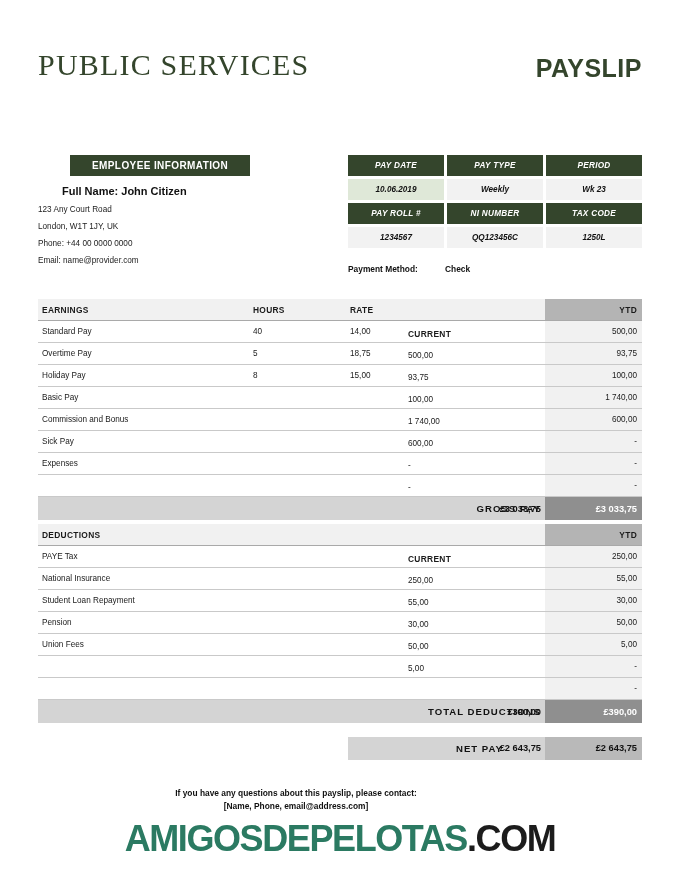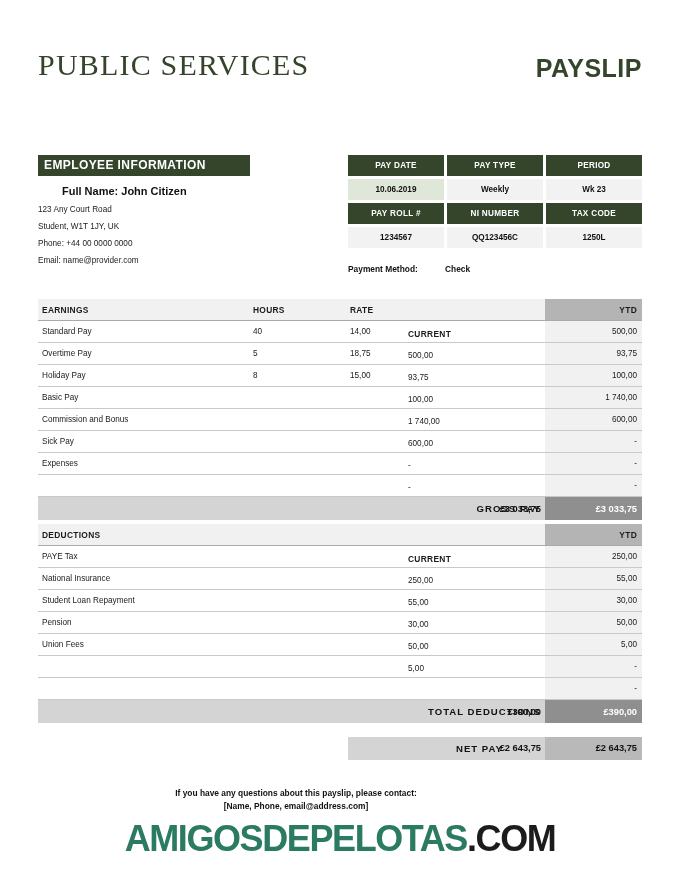--- a/index.html
+++ b/index.html
@@ -59,27 +59,28 @@
 
   
   .emp-block {
     position: absolute;
     left: 38px; top: 155px;
     width: 212px;
   }
   .emp-bar {
     background: #34452c;
     color: #ffffff;
-    font-size: 12px;
+    font-size: 10px;
     font-weight: bold;
     letter-spacing: 0.4px;
-    padding: 5px 6px 5px 6px;
+    padding: 5px 6px 5px 22px;
     height: 11px;
     line-height: 11px;
     box-sizing: content-box;
+    margin-left: 32px;
   }
   .emp-name {
     font-size: 11px;
     font-weight: bold;
     color: #111;
     margin-top: 9px;
     white-space: nowrap;
     padding-left: 24px;
   }
   .emp-line {
@@ -92,20 +93,21 @@
   
   .paygrid {
     position: absolute;
     left: 348px; top: 155px;
     width: 294px;
   }
   .pg-row {
     display: flex;
     gap: 3px;
     margin-bottom: 3px;
+    font-style: italic;
   }
   .pg-cell {
     flex: 1 1 0;
     text-align: center;
     font-size: 8.2px;
     height: 11px;
     line-height: 11px;
     padding: 5px 2px;
   }
   .pg-head {
@@ -341,21 +343,21 @@
   <div class="hdr">
     <div class="company-name">PUBLIC SERVICES</div>
     <div class="payslip-title">PAYSLIP</div>
   </div>
 
 
   <div class="emp-block">
     <div class="emp-bar">EMPLOYEE INFORMATION</div>
     <div class="emp-name">Full Name: John Citizen</div>
     <div class="emp-line">123 Any Court Road</div>
-    <div class="emp-line">Student, W1T 1JY, UK</div>
+    <div class="emp-line">London, W1T 1JY, UK</div>
     <div class="emp-line">Phone: +44 00 0000 0000</div>
     <div class="emp-line">Email: name@provider.com</div>
   </div>
 
   <div class="paygrid">
     <div class="pg-row">
       <div class="pg-cell pg-head">PAY DATE</div>
       <div class="pg-cell pg-head">PAY TYPE</div>
       <div class="pg-cell pg-head">PERIOD</div>
     </div>

